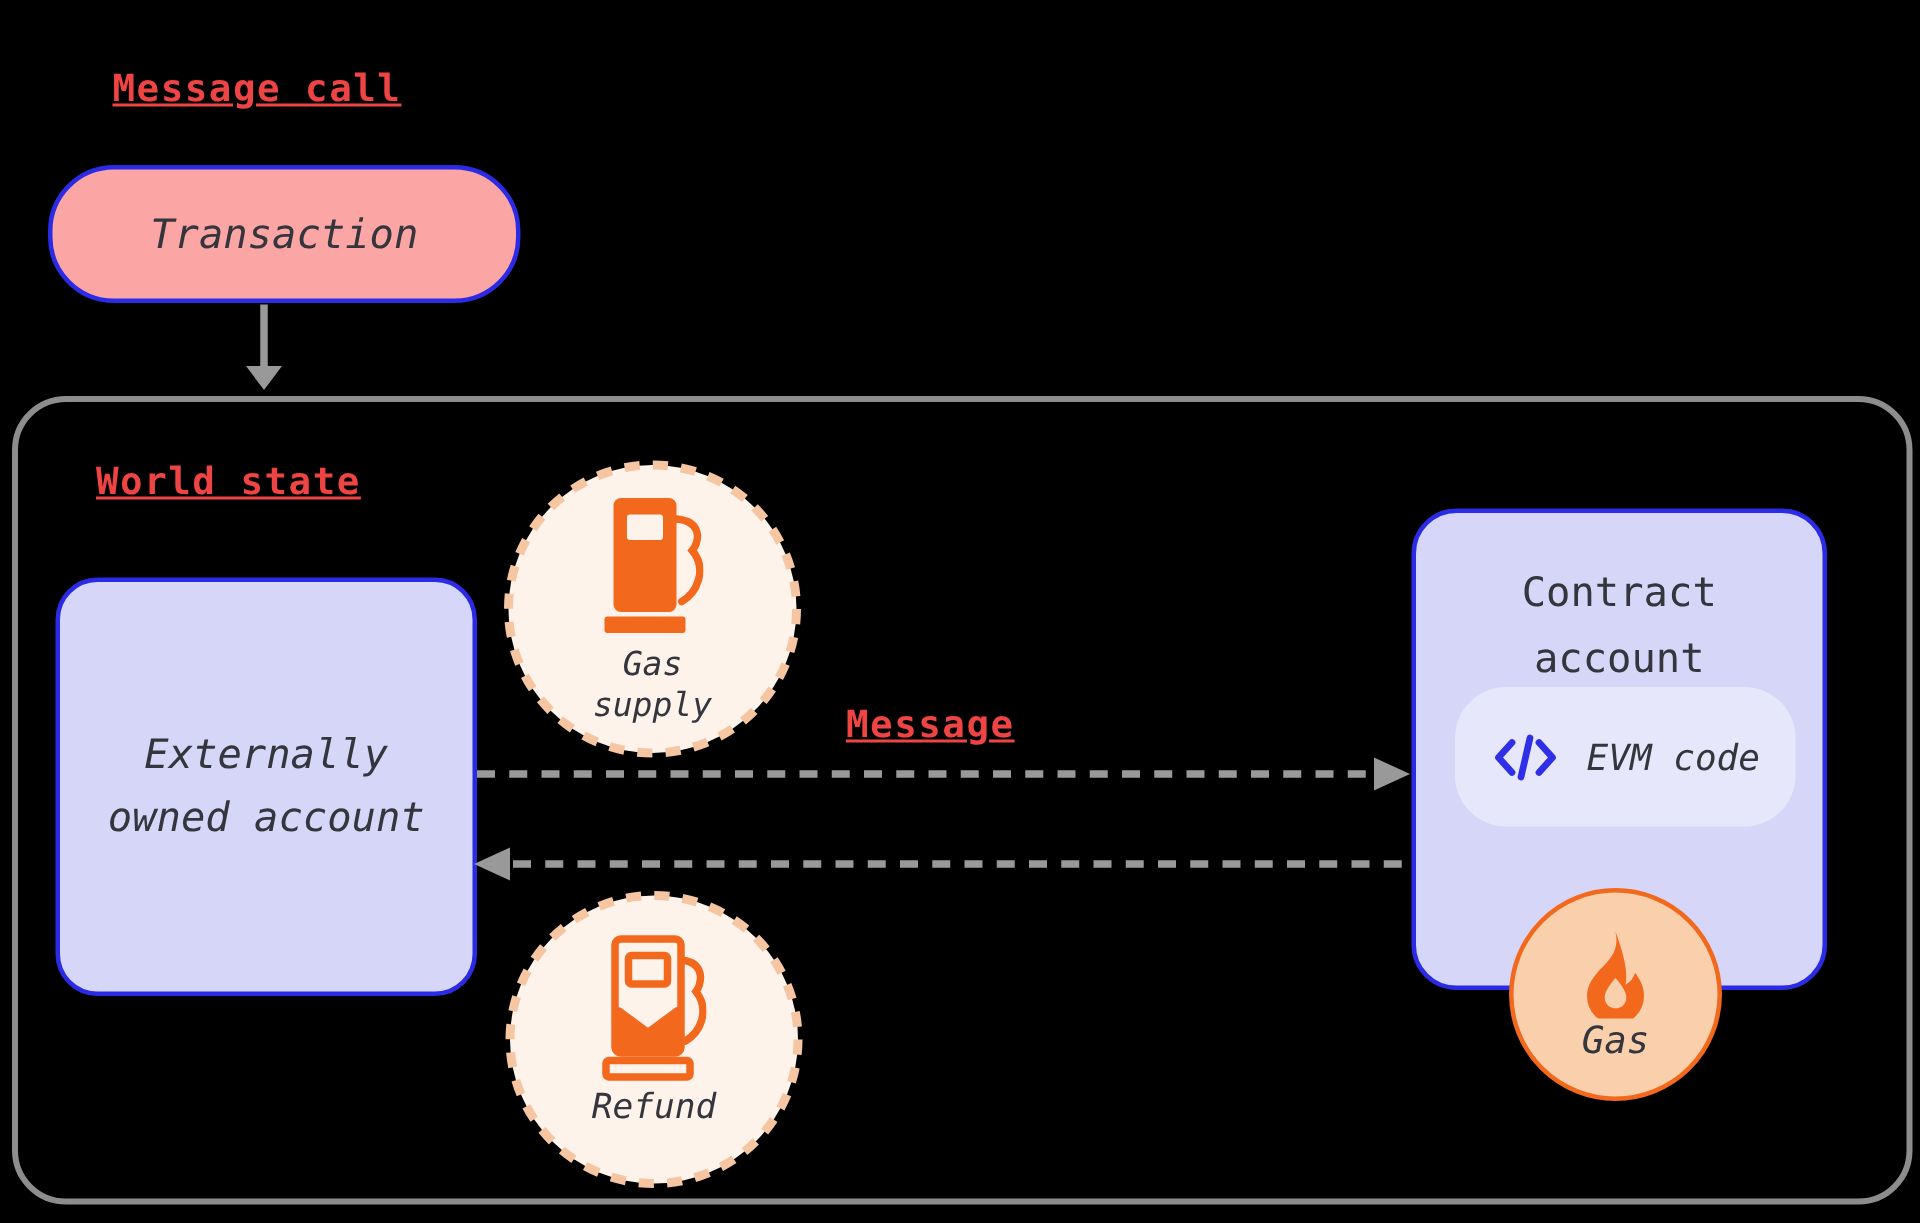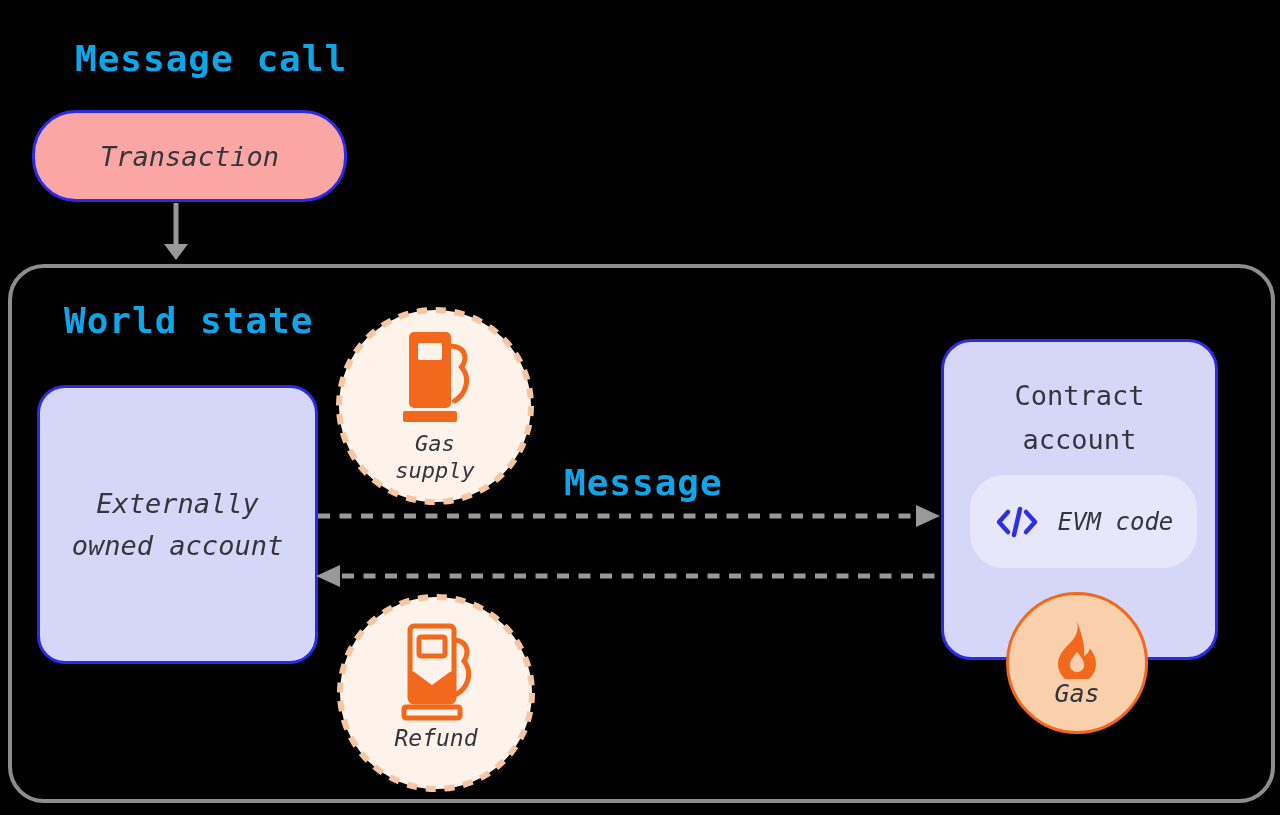--- a/index.html
+++ b/index.html
@@ -1,22 +1,22 @@
 <!DOCTYPE html>
 <html><head>
 <meta charset="utf-8">
 <style>
   html,body { margin:0; padding:0; background:#000; }
   .stage {
     position:relative; width:1280px; height:815px; background:#000;
     font-family:"DejaVu Sans Mono","Liberation Mono",monospace; overflow:hidden;
   }
   .heading {
-    position:absolute; font-weight:bold; color:#0ea5e9;
-    font-size:36px; line-height:34px; letter-spacing:1px; white-space:nowrap;
+    position:absolute; font-weight:bold; color:#ef4444;
+    font-size:25px; line-height:34px; letter-spacing:1px; white-space:nowrap;text-decoration:underline;
   }
   .pre { white-space:pre-line; }
   
   .transaction {
     position:absolute; left:32px; top:110px; width:309px; height:86px;
     background:#fca5a5; border:3px solid #2b2be6; border-radius:44px;
     display:flex; align-items:center; justify-content:center;
     font-style:italic; font-size:27px; color:#35353d;
   }
   .down-arrow { position:absolute; left:156px; top:202px; }
@@ -35,21 +35,21 @@
   }
   .contract {
     position:absolute; left:929px; top:71px; width:271px; height:315px;
     background:#d6d6f8; border:3px solid #2b2be6; border-radius:30px;
   }
   .contract-label {
     margin-top:32px; text-align:center; 
     font-size:27px; line-height:44px; color:#35353d;
   }
   .evm-pill {
-    position:absolute; left:26px; top:133px; width:227px; height:93px;
+    position:absolute; left:26px; top:116px; width:227px; height:93px;
     background:#e7e7fc; border-radius:34px;
     display:flex; align-items:center; justify-content:center; gap:18px;
     font-style:italic; font-size:24px; color:#35353d;
   }
   
   .circle {
     position:absolute; width:200px; height:200px;
     display:flex; flex-direction:column; align-items:center;
   }
   .circle .ring { position:absolute; left:0; top:0; }

